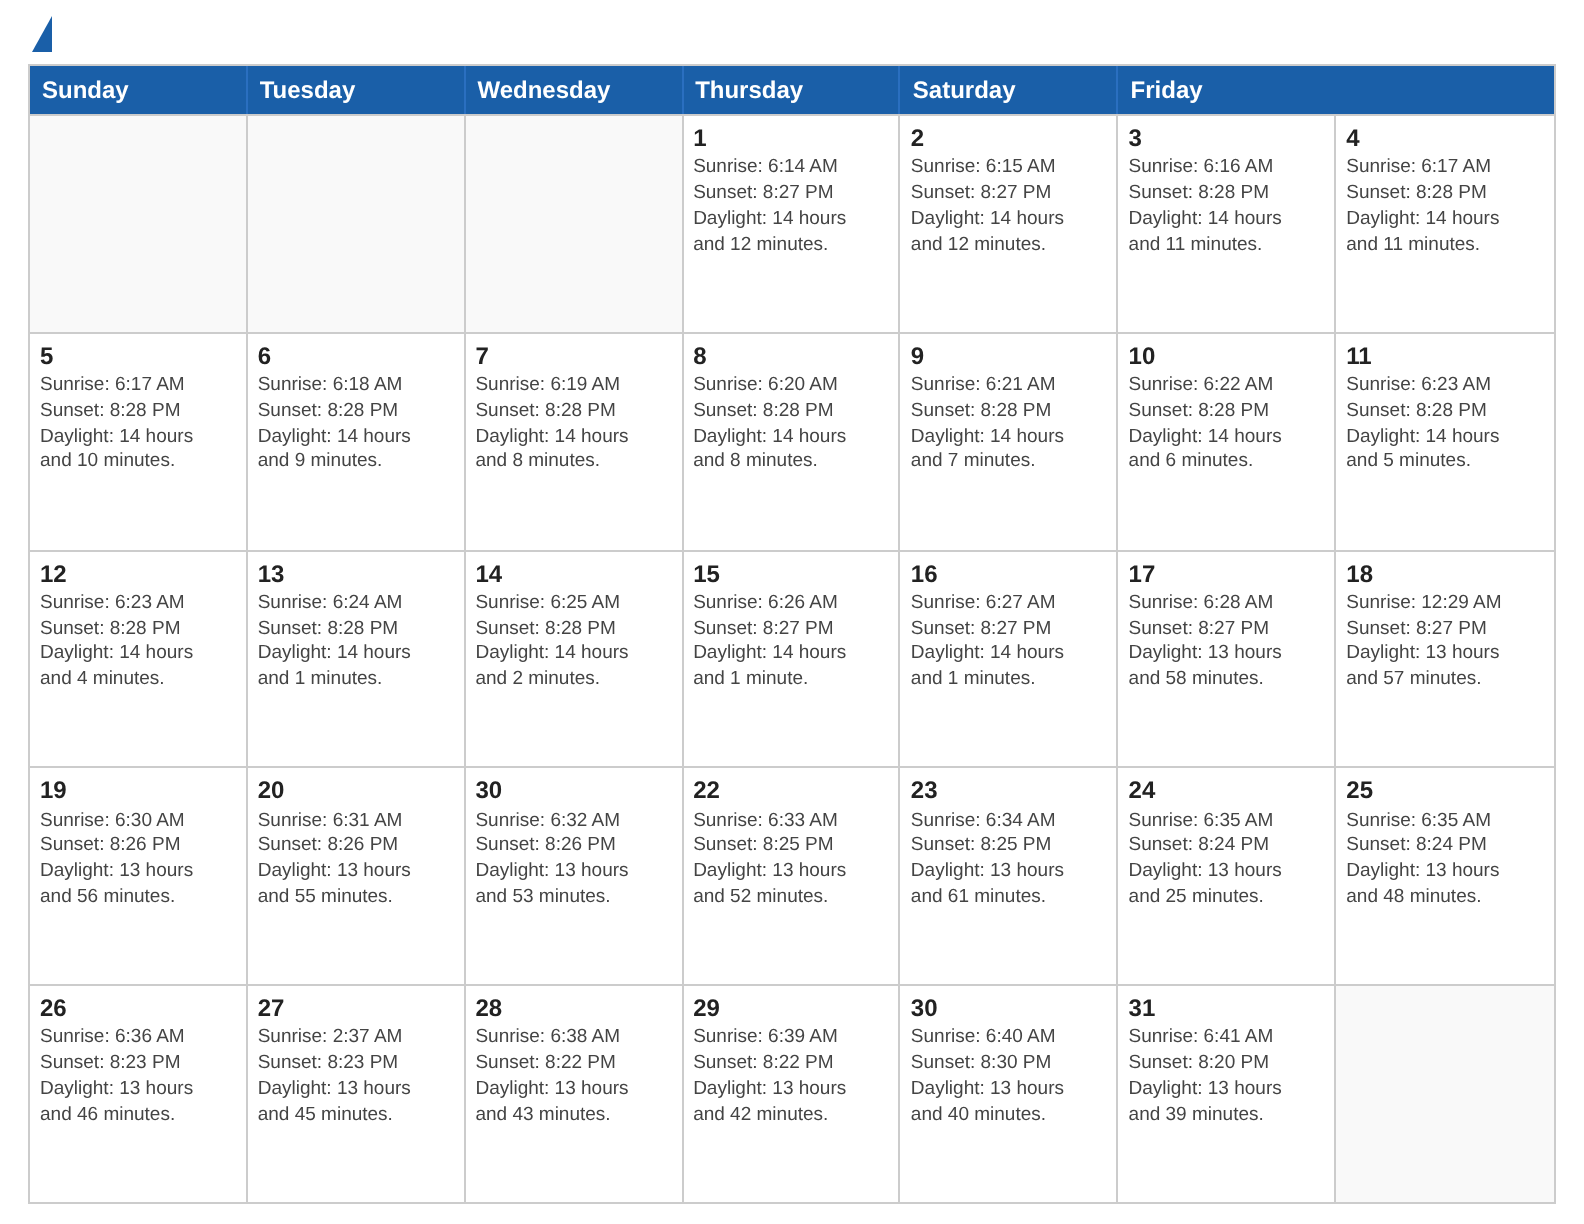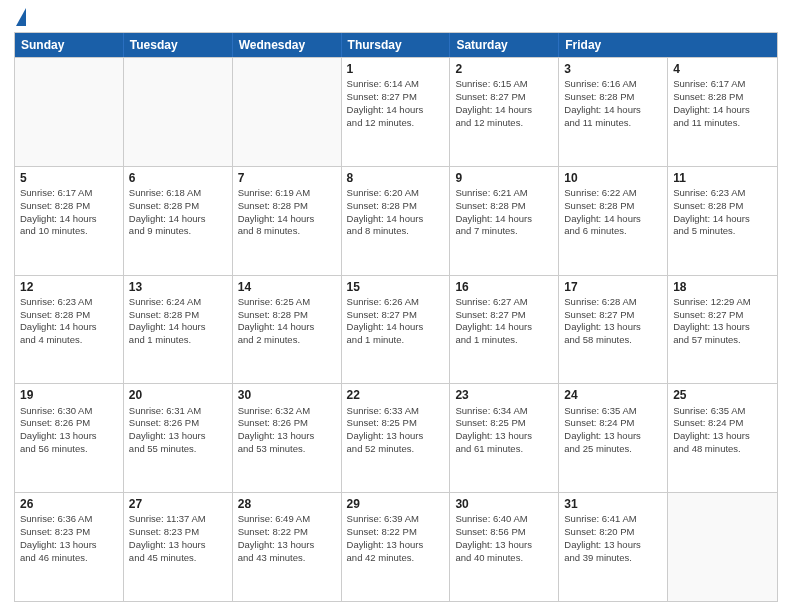--- a/index.html
+++ b/index.html
@@ -343,43 +343,43 @@
         <div class="calendar-row">
           <div class="calendar-cell">
             <div class="cell-date">26</div>
             <div class="cell-info">Sunrise: 6:36 AM</div>
             <div class="cell-info">Sunset: 8:23 PM</div>
             <div class="cell-info">Daylight: 13 hours</div>
             <div class="cell-info">and 46 minutes.</div>
           </div>
           <div class="calendar-cell">
             <div class="cell-date">27</div>
-            <div class="cell-info">Sunrise: 11:37 AM</div>
+            <div class="cell-info">Sunrise: 2:37 AM</div>
             <div class="cell-info">Sunset: 8:23 PM</div>
             <div class="cell-info">Daylight: 13 hours</div>
             <div class="cell-info">and 45 minutes.</div>
           </div>
           <div class="calendar-cell">
             <div class="cell-date">28</div>
-            <div class="cell-info">Sunrise: 6:49 AM</div>
+            <div class="cell-info">Sunrise: 6:38 AM</div>
             <div class="cell-info">Sunset: 8:22 PM</div>
             <div class="cell-info">Daylight: 13 hours</div>
             <div class="cell-info">and 43 minutes.</div>
           </div>
           <div class="calendar-cell">
             <div class="cell-date">29</div>
             <div class="cell-info">Sunrise: 6:39 AM</div>
             <div class="cell-info">Sunset: 8:22 PM</div>
             <div class="cell-info">Daylight: 13 hours</div>
             <div class="cell-info">and 42 minutes.</div>
           </div>
           <div class="calendar-cell">
             <div class="cell-date">30</div>
             <div class="cell-info">Sunrise: 6:40 AM</div>
-            <div class="cell-info">Sunset: 8:56 PM</div>
+            <div class="cell-info">Sunset: 8:30 PM</div>
             <div class="cell-info">Daylight: 13 hours</div>
             <div class="cell-info">and 40 minutes.</div>
           </div>
           <div class="calendar-cell">
             <div class="cell-date">31</div>
             <div class="cell-info">Sunrise: 6:41 AM</div>
             <div class="cell-info">Sunset: 8:20 PM</div>
             <div class="cell-info">Daylight: 13 hours</div>
             <div class="cell-info">and 39 minutes.</div>
           </div>

